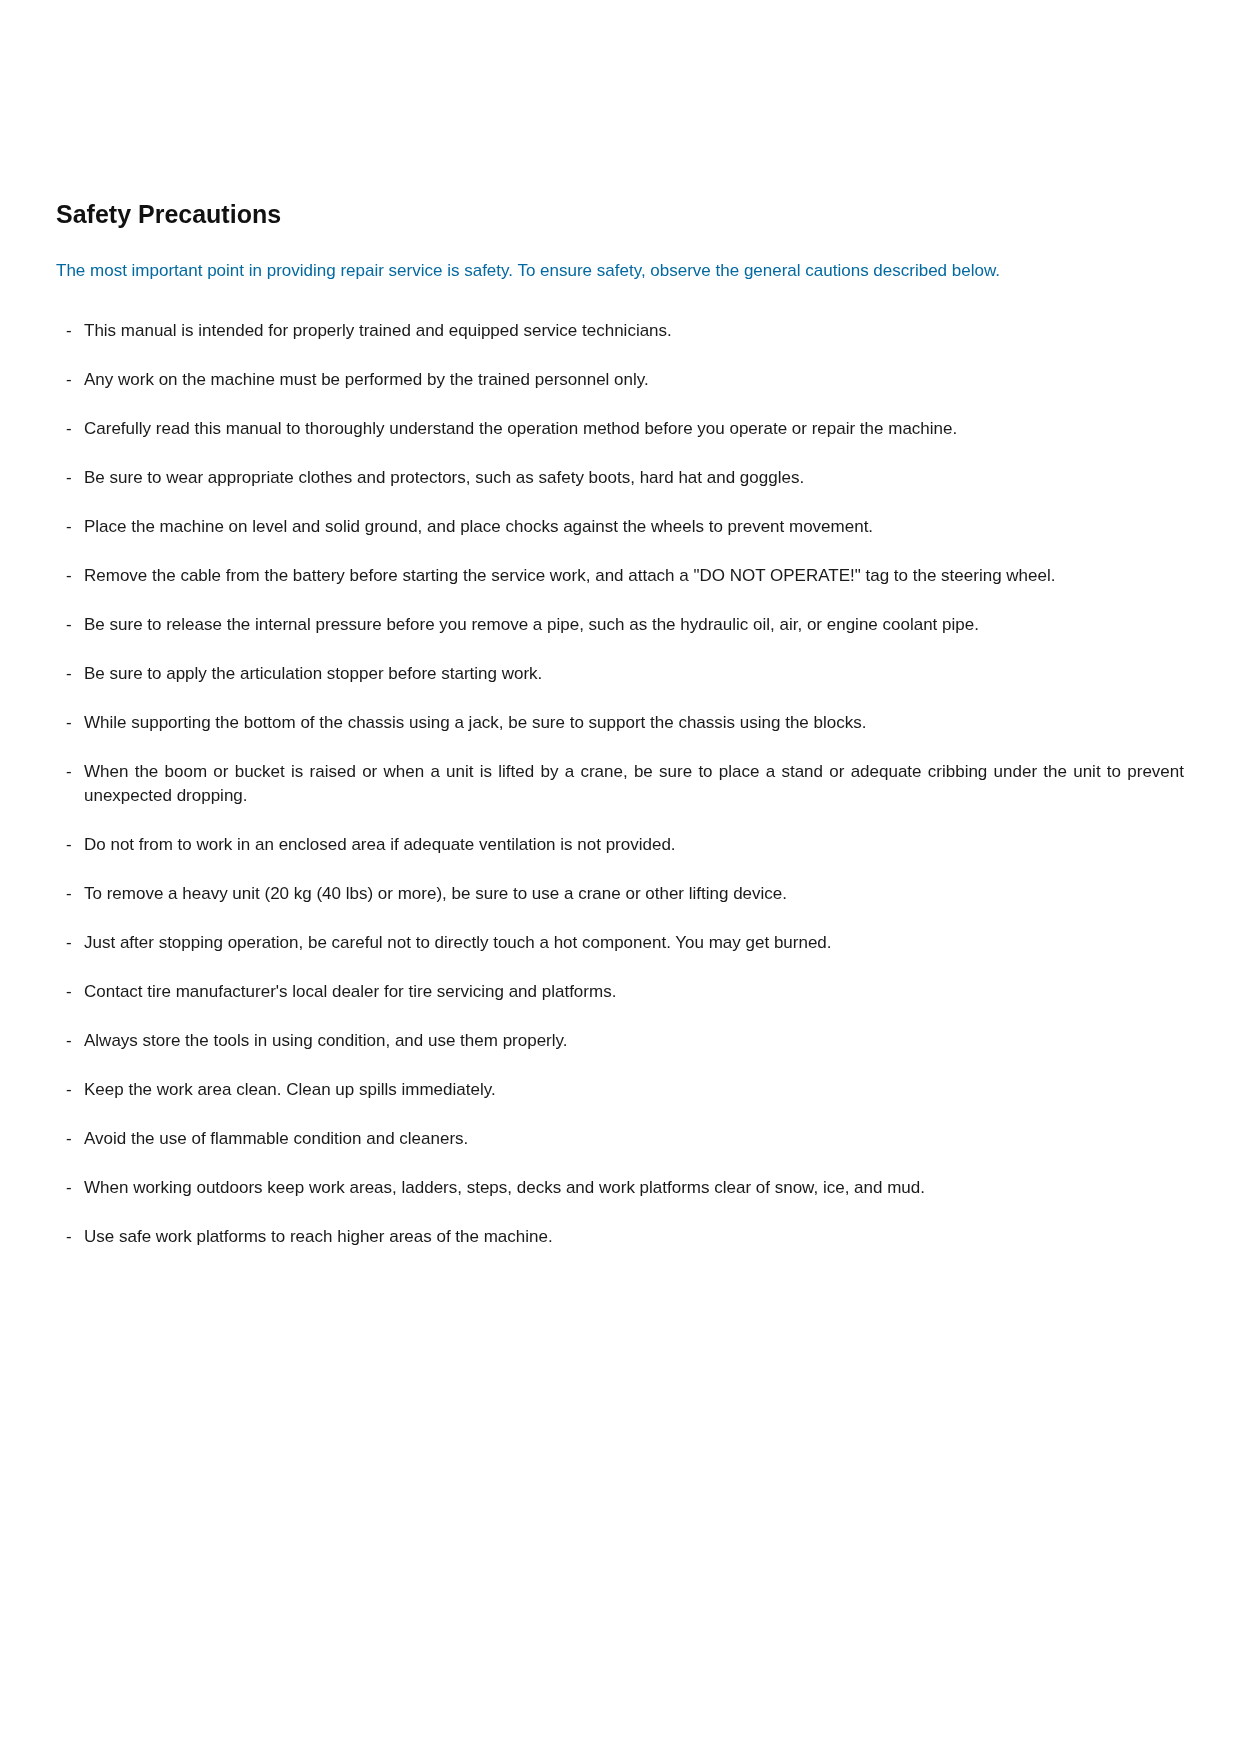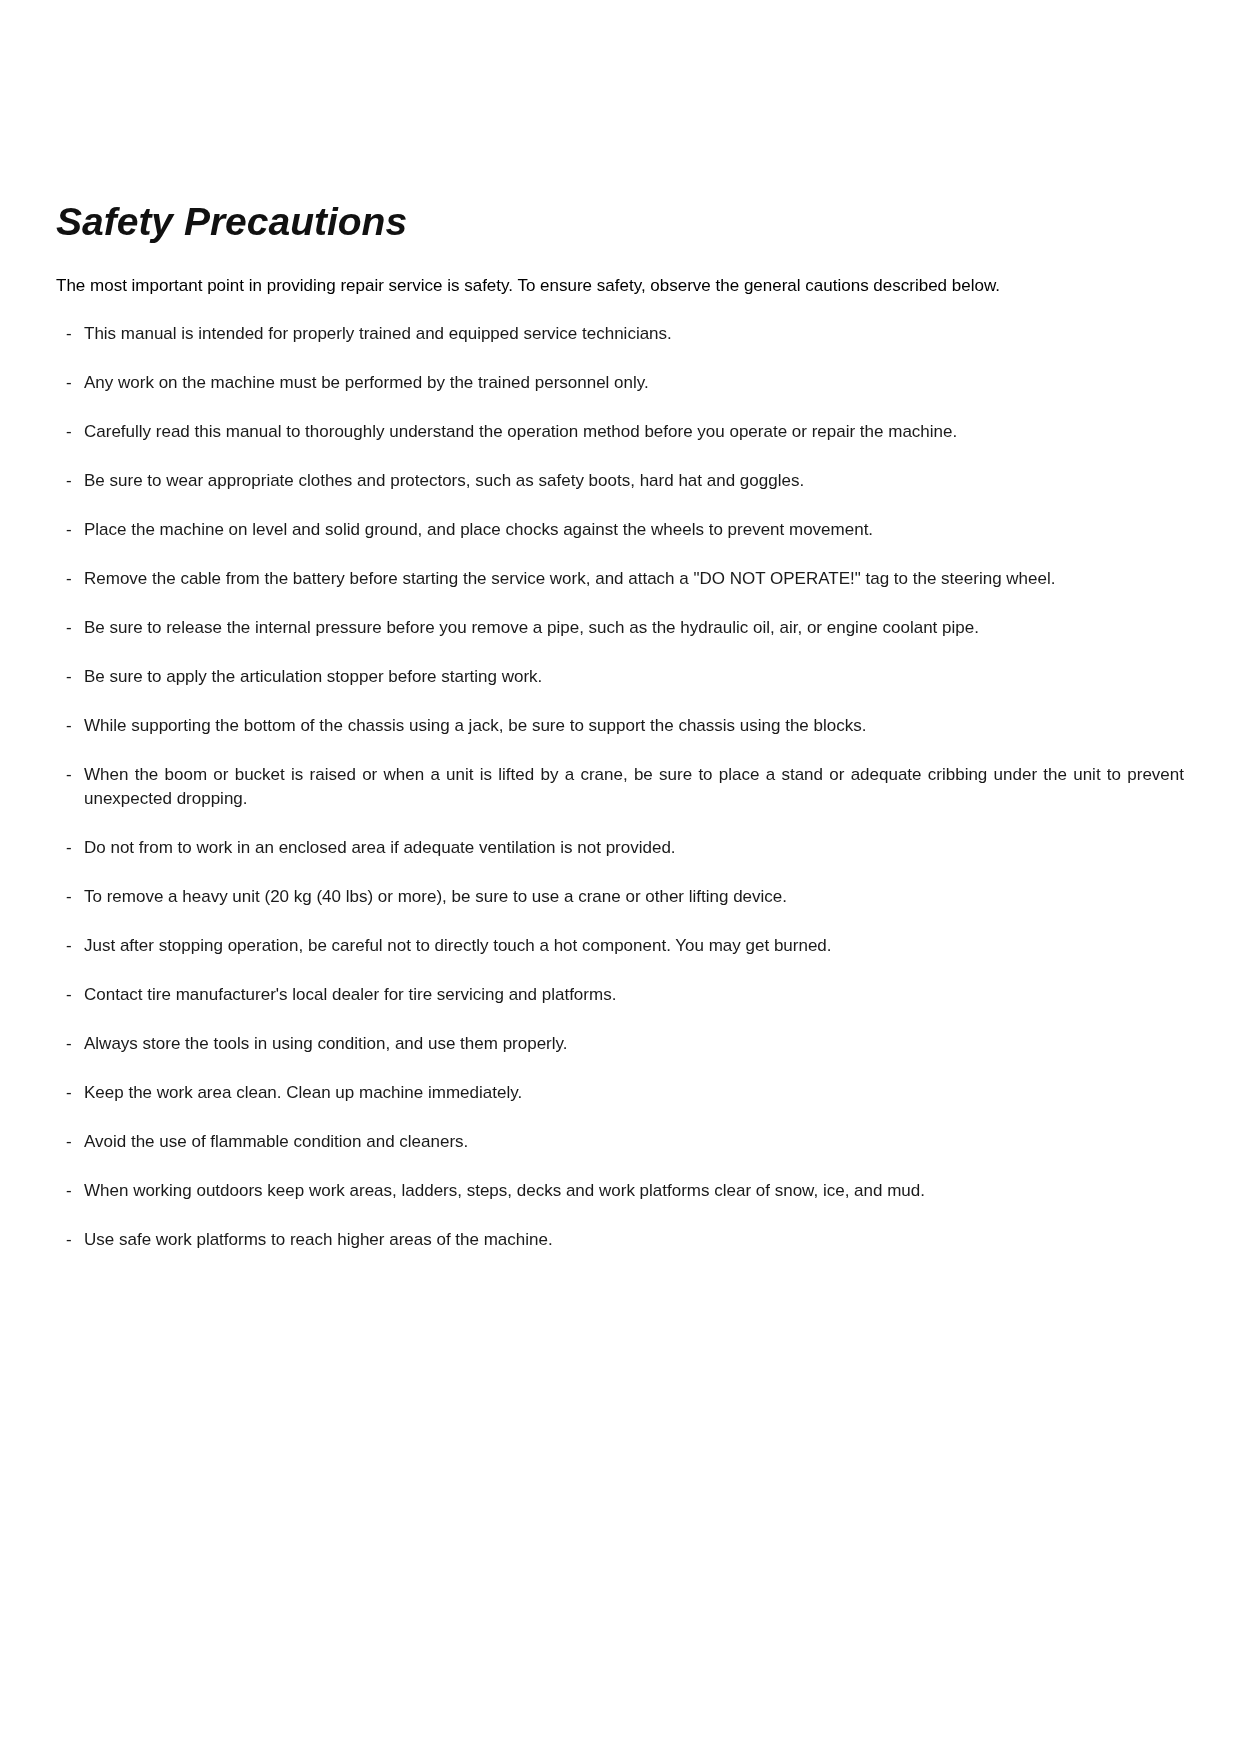--- a/index.html
+++ b/index.html
@@ -14,33 +14,32 @@
     color: #1a1a1a;
     position: relative;
     overflow: hidden;
   }
   .page {
     box-sizing: border-box;
     width: 1240px;
     padding: 200px 56px 0 56px;
   }
   .page-title {
-    font-size: 39px;
+    font-size: 25px;
     font-weight: bold;
     margin: 0 0 30px 0;
     letter-spacing: 0px;
     color: #111111;
-    font-style: italic;
   }
   .intro {
     font-size: 17px;
     line-height: 24px;
     text-align: justify;
-    margin: 0 0 24px 0;
-    color: #000000;
+    margin: 0 0 36px 0;
+    color: #0369a1;
   }
   ul.safety-list {
     list-style: none;
     margin: 0;
     padding: 0 0 0 10px;
   }
   ul.safety-list li {
     display: flex;
     align-items: flex-start;
     margin: 0 0 25px 0;
@@ -122,21 +121,21 @@
       <li>
         <span class="marker">-</span>
         <span class="item-text">Contact tire manufacturer's local dealer for tire servicing and platforms.</span>
       </li>
       <li>
         <span class="marker">-</span>
         <span class="item-text">Always store the tools in using condition, and use them properly.</span>
       </li>
       <li>
         <span class="marker">-</span>
-        <span class="item-text">Keep the work area clean. Clean up machine immediately.</span>
+        <span class="item-text">Keep the work area clean. Clean up spills immediately.</span>
       </li>
       <li>
         <span class="marker">-</span>
         <span class="item-text">Avoid the use of flammable condition and cleaners.</span>
       </li>
       <li>
         <span class="marker">-</span>
         <span class="item-text">When working outdoors keep work areas, ladders, steps, decks and work platforms clear of snow, ice, and mud.</span>
       </li>
       <li>

